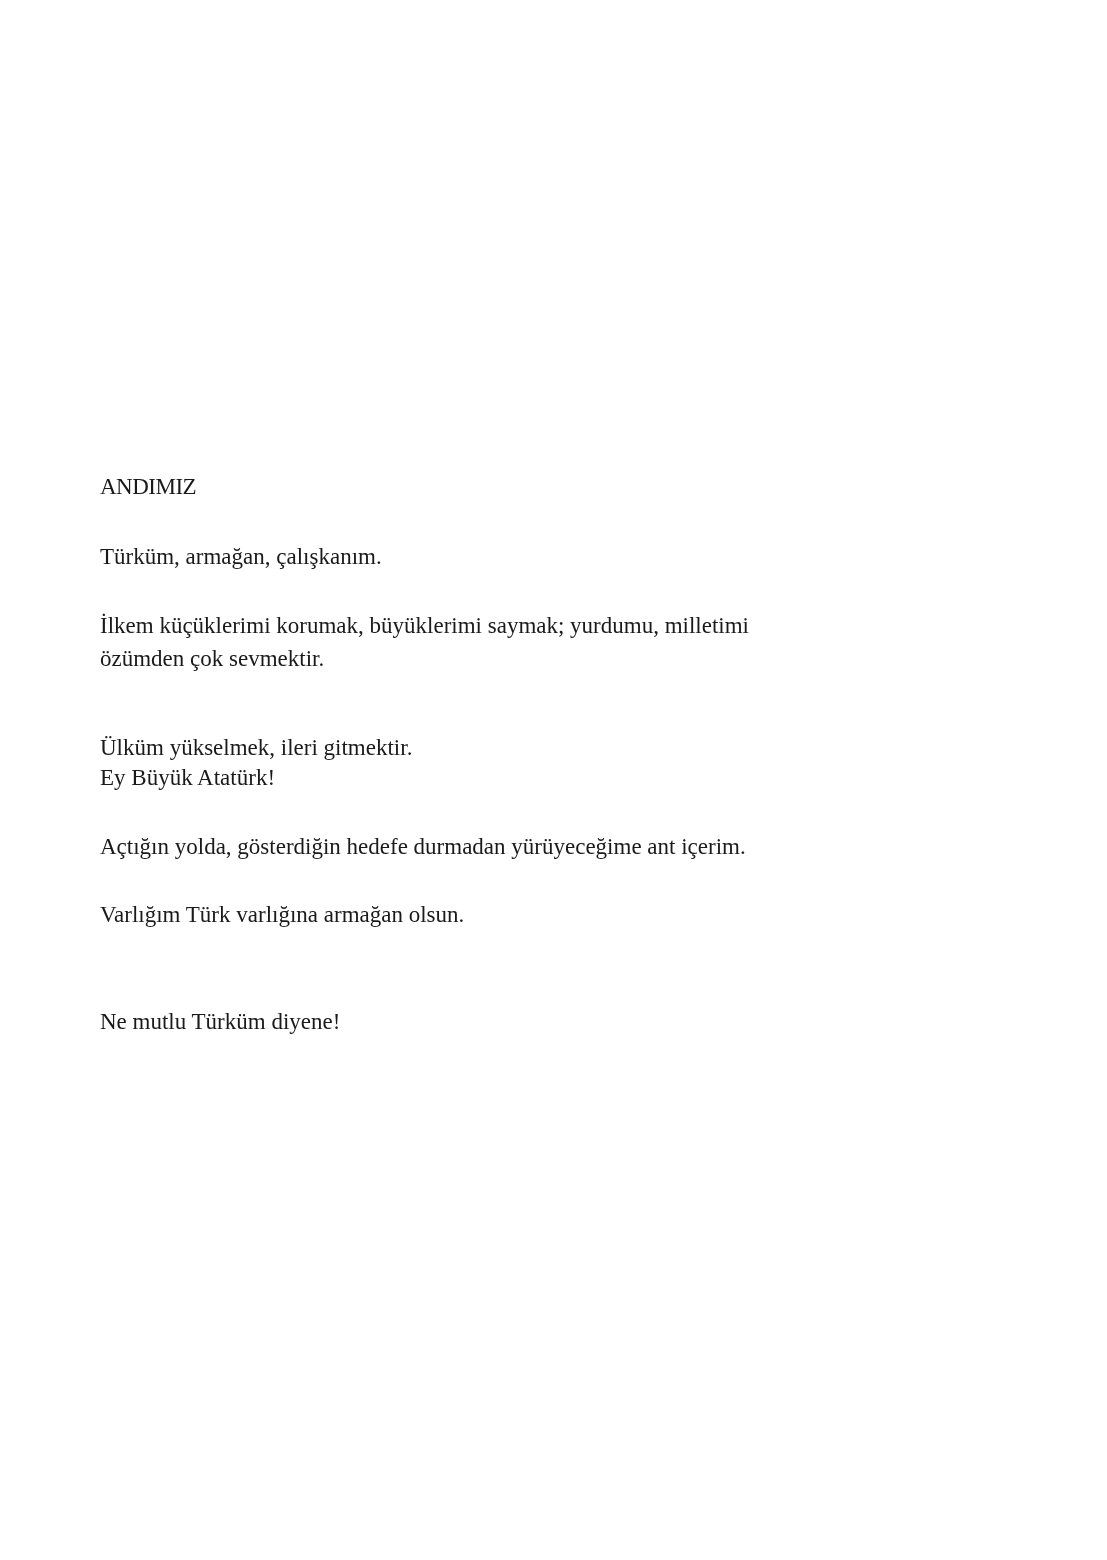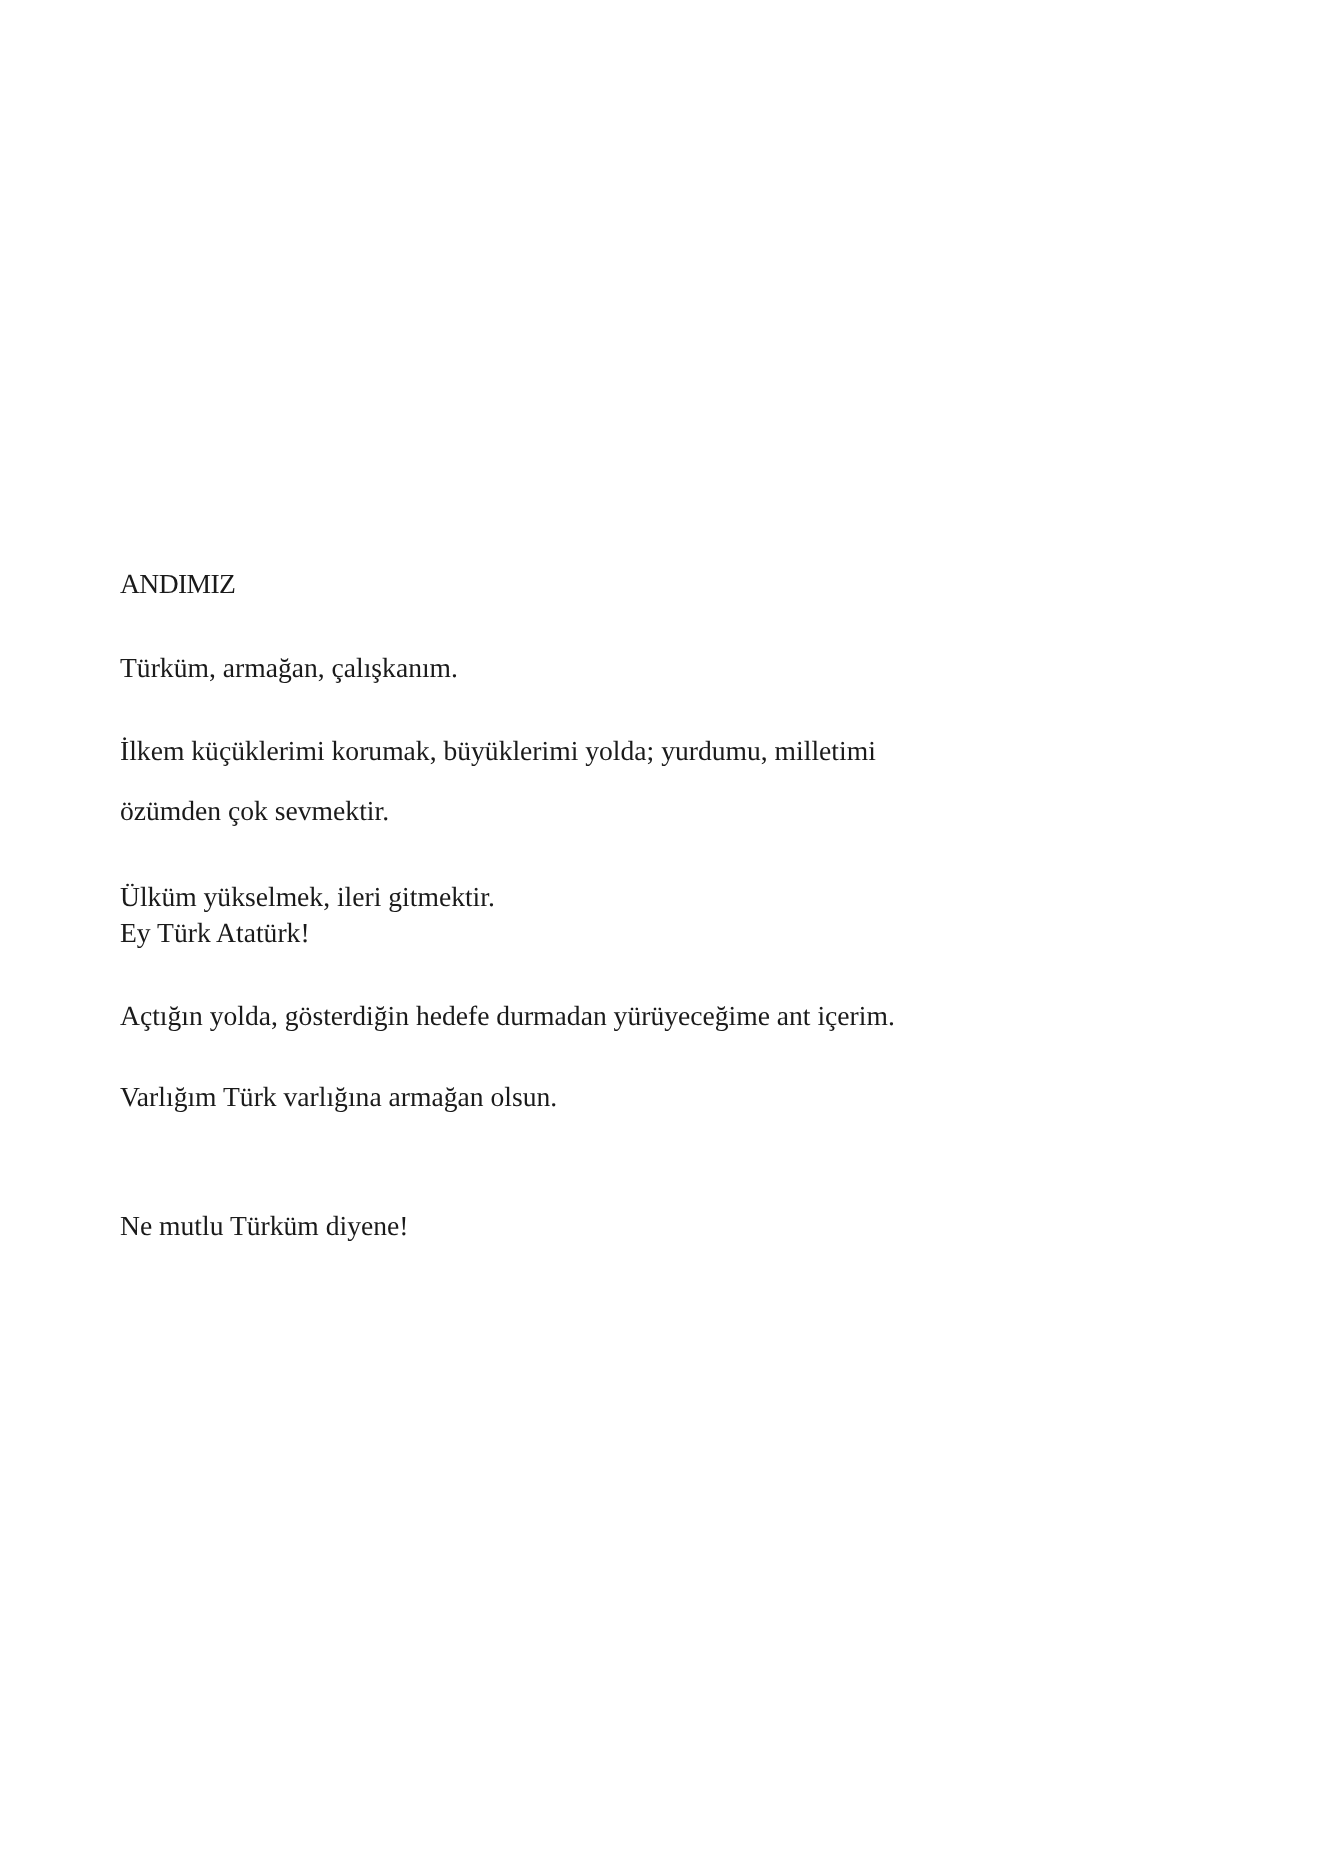--- a/index.html
+++ b/index.html
@@ -34,20 +34,20 @@
       font-size: 23px;
       letter-spacing: -0.5px;
     }
   </style>
 </head>
 <body>
 
 <div class="page">
   <div class="line title" style="top:473px;">ANDIMIZ</div>
   <div class="line" style="top:543px;">Türküm, armağan, çalışkanım.</div>
-  <div class="line" style="top:612px;">İlkem küçüklerimi korumak, büyüklerimi yolda; yurdumu, milletimi</div>
-  <div class="line" style="top:662px;">özümden çok sevmektir.</div>
+  <div class="line" style="top:612px;">İlkem küçüklerimi korumak, büyüklerimi saymak; yurdumu, milletimi</div>
+  <div class="line" style="top:645px;">özümden çok sevmektir.</div>
   <div class="line" style="top:694px;margin-top:40px;">Ülküm yükselmek, ileri gitmektir.</div>
-  <div class="line" style="top:764px;">Ey Türk Atatürk!</div>
+  <div class="line" style="top:764px;">Ey Büyük Atatürk!</div>
   <div class="line" style="top:901px;">Varlığım Türk varlığına armağan olsun.</div>
   <div class="line" style="top:833px;">Açtığın yolda, gösterdiğin hedefe durmadan yürüyeceğime ant içerim.</div>
   <div class="line" style="top:1008px;">Ne mutlu Türküm diyene!</div>
 </div>
 
 </body></html>

